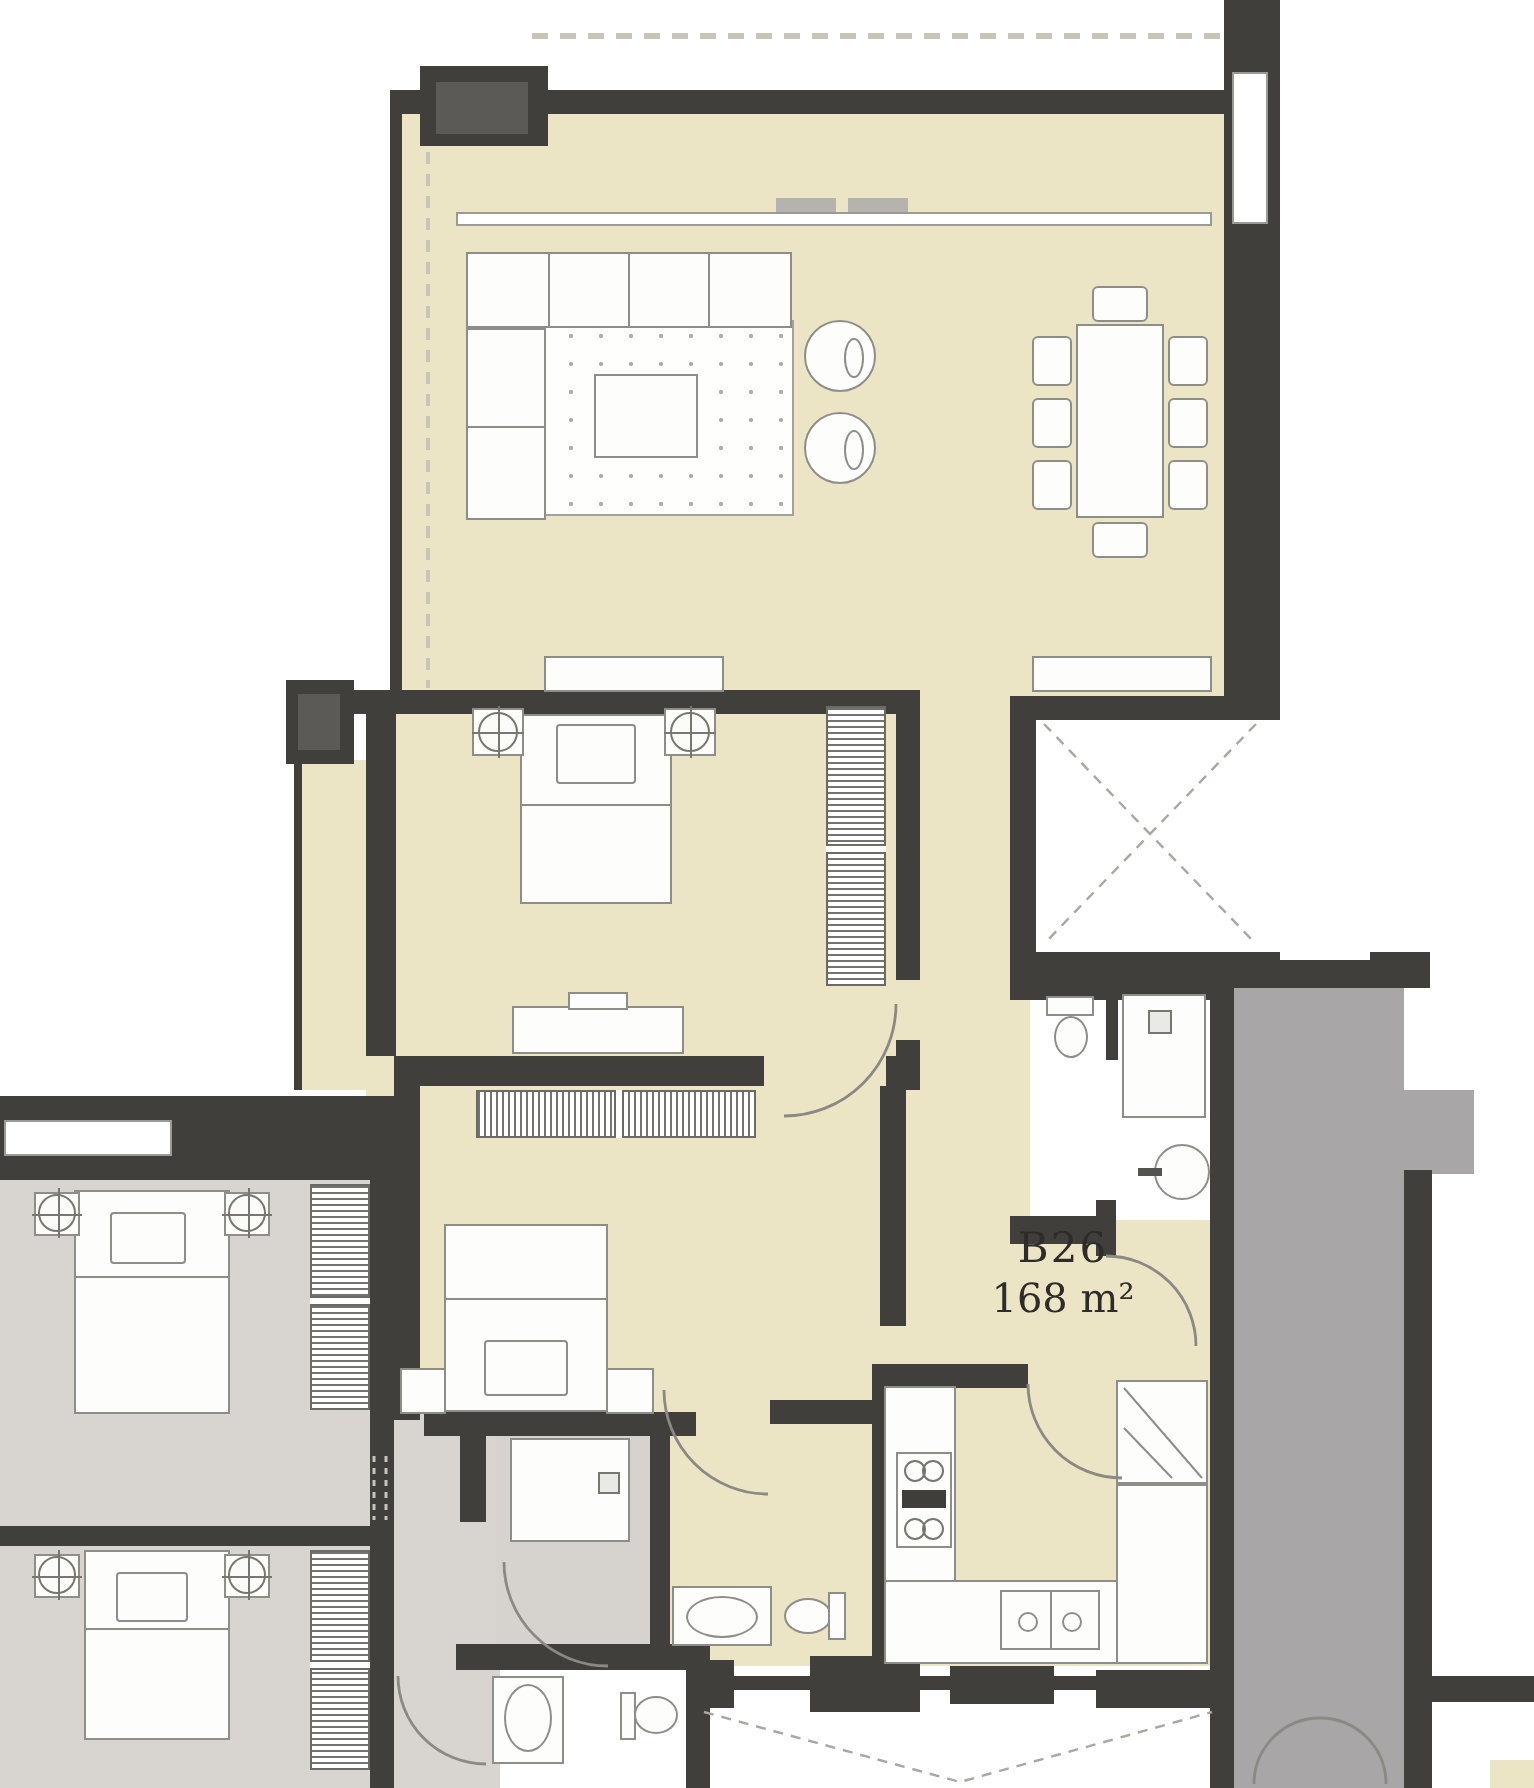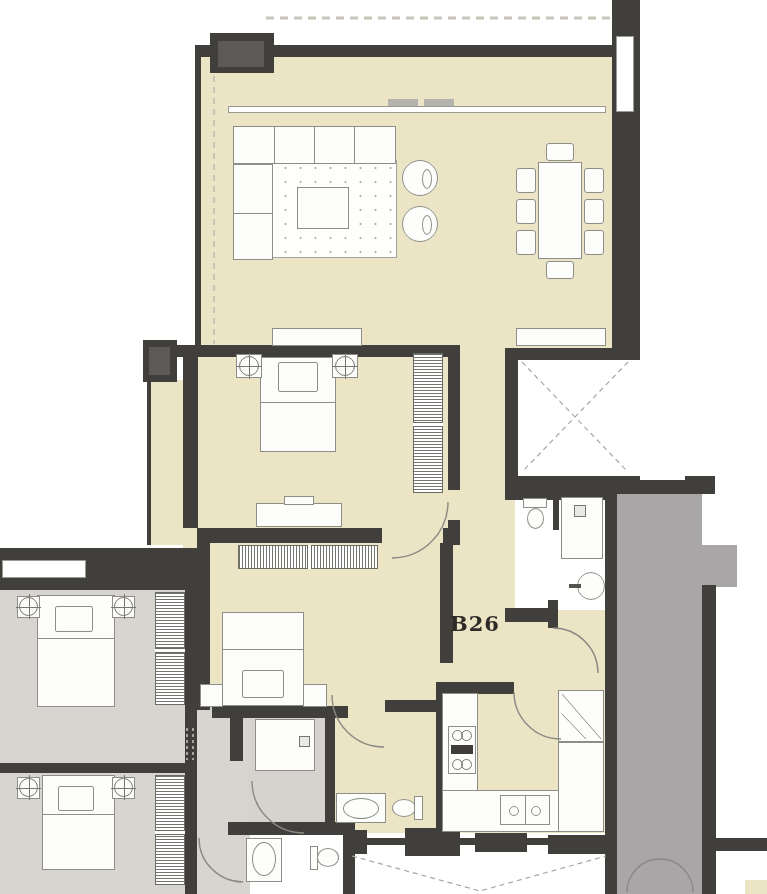--- a/index.html
+++ b/index.html
@@ -23,22 +23,22 @@
   .lamp{position:absolute;box-sizing:border-box;border:1px solid #77776f;border-radius:50%;background:#fbfbf9;}
   .lamp::before{content:"";position:absolute;left:50%;top:-4px;bottom:-4px;width:1px;background:#77776f;}
   .lamp::after{content:"";position:absolute;top:50%;left:-4px;right:-4px;height:1px;background:#77776f;}
   .divh{position:absolute;left:0;right:0;height:0;border-top:1px solid #8e8e89;}
   .divv{position:absolute;top:0;bottom:0;width:0;border-left:1px solid #8e8e89;}
   svg.ovl{position:absolute;left:0;top:0;z-index:40;pointer-events:none;}
   .arc{fill:none;stroke:var(--arc,#8b8984);stroke-width:1.4;}
   .dash{fill:none;stroke:var(--dash,#c6c2b6);}
   .xline{fill:none;stroke:#a9a79f;stroke-width:1.2;stroke-dasharray:5 4;}
   .thin{fill:none;stroke:#8e8e89;stroke-width:1;}
-  #unitlabel{position:absolute;left:450px;top:611px;width:115px;z-index:50;
-             color:var(--label-text,#2e2c28);font-weight:bold;line-height:1.25;}
+  #unitlabel{position:absolute;left:474px;top:611px;width:115px;z-index:50;text-align:center;
+             color:var(--label-text,#2e2c28);font-weight:normal;line-height:1.25;}
   #unitlabel .l1{font-size:21px;letter-spacing:1px;}
   #unitlabel .l2{font-size:20px;}
   .z1{z-index:1}.z2{z-index:4}.z3{z-index:10}.z4{z-index:20}.z5{z-index:30}
 </style>
 </head>
 <body>
 
 <div id="stage">
 
   <div class="fl z1" style="left:200px;top:57px;width:412px;height:291px;"></div>
@@ -234,15 +234,16 @@
     <path class="arc" d="M252,781 A52,52 0 0 0 304,833"></path>
     <path class="arc" d="M553,628 A45,45 0 0 1 598,673"></path>
     <path class="arc" d="M514,692 A47,47 0 0 0 561,739"></path>
     <path class="arc" d="M199,838 A44,44 0 0 0 243,882"></path>
     <path class="arc" d="M627,892 A33,33 0 0 1 660,859 M693,892 A33,33 0 0 0 660,859"></path>
     <path class="thin" d="M562,694 L601,739 M562,714 L586,739"></path>
   </svg>
 
   <div id="unitlabel">
     <div class="l1">B26</div>
+    <div class="l2">168 m²</div>
   </div>
 
 </div>
 
 </body></html>

